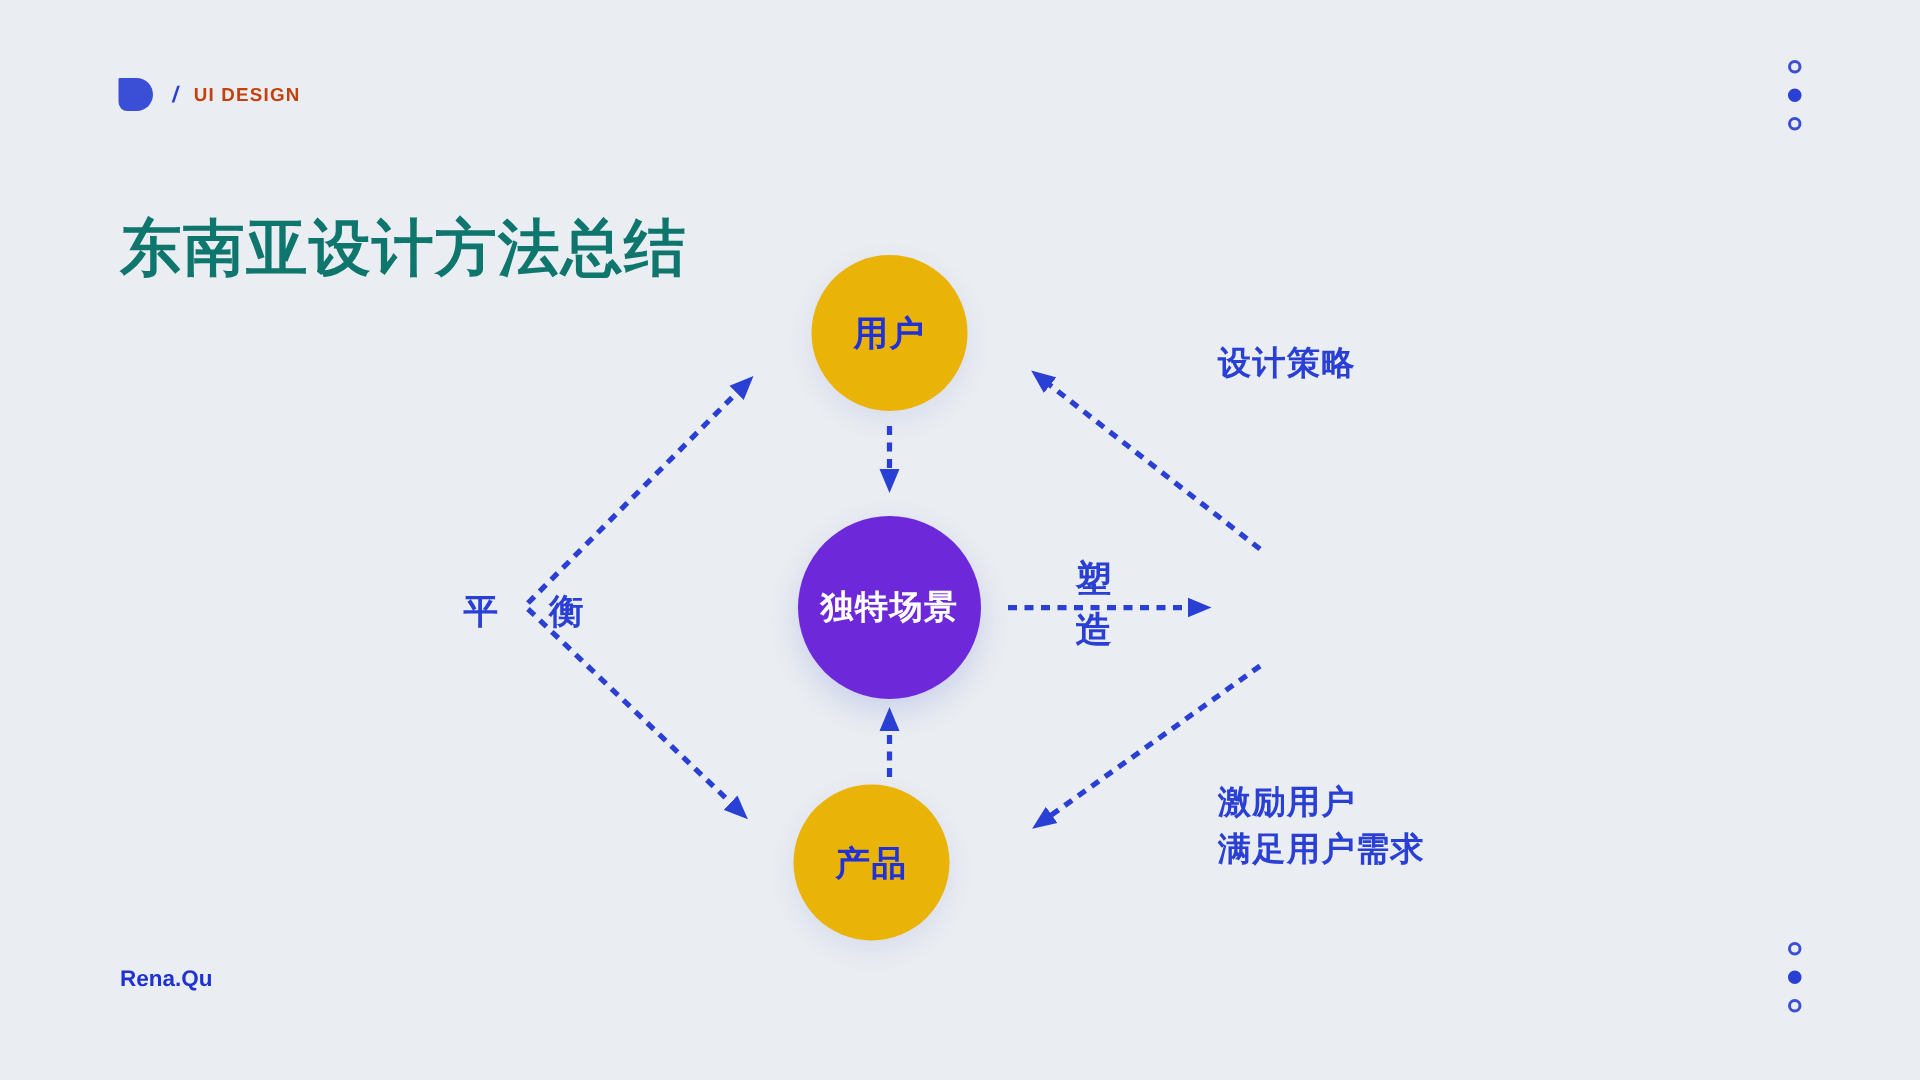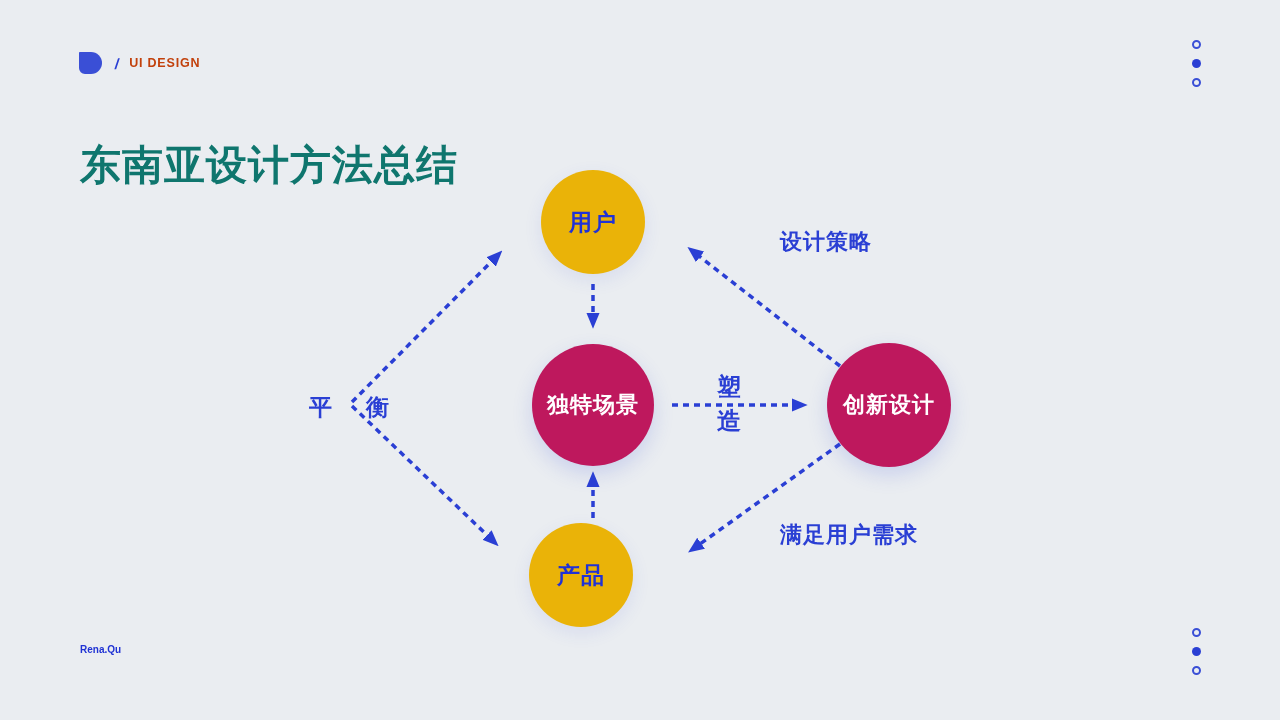--- a/index.html
+++ b/index.html
@@ -40,47 +40,47 @@
   .arrows { position: absolute; left: 0; top: 0; width: 1280px; height: 720px; }
   .arrows line { stroke: #2a3fd4; stroke-width: 3.5; stroke-dasharray: 6 5; }
 
   
   .node {
     position: absolute; border-radius: 50%;
     display: flex; align-items: center; justify-content: center;
     font-weight: 700; letter-spacing: 1px;
   }
   .node.light { background: #eab308; color: #2032d7; box-shadow: 0 6px 18px rgba(60,82,214,0.10); }
-  .node.solid { background: #be185d; color: #ffffff; box-shadow: 0 8px 20px rgba(60,82,214,0.18); }
+  .node.solid { background: #6d28d9; color: #ffffff; box-shadow: 0 8px 20px rgba(60,82,214,0.18); }
   .node-user    { left: 541px; top: 170px; width: 104px; height: 104px; font-size: 23px; }
   .node-scene   { left: 532px; top: 344px; width: 122px; height: 122px; font-size: 22px; }
   .node-design  { left: 827px; top: 343px; width: 124px; height: 124px; font-size: 22px; }
   .node-product { left: 529px; top: 523px; width: 104px; height: 104px; font-size: 23px; }
 
   
   .blue-char {
     position: absolute; color: #2a3fd4; font-weight: 700; font-size: 23px;
   }
   .char-ping  { left: 309px; top: 392px; }
   .char-heng  { left: 366px; top: 392px; }
   .shape-label { position: absolute; left: 712px; top: 370px; width: 34px; text-align: center;
                  color: #2a3fd4; font-weight: 700; font-size: 24px; line-height: 34px; }
   .shape-label span { display: block; }
 
   .annotation {
     position: absolute; color: #2a3fd4; font-weight: 700;
-    font-size: 22px; line-height: 31px; letter-spacing: 1px;
+    font-size: 22px; line-height: 31px; letter-spacing: 1px; margin-left: 32px;
   }
   .annotation-top    { left: 780px; top: 226px; }
   .annotation-bottom { left: 780px; top: 519px; }
 
   
   .author {
     position: absolute; left: 80px; top: 644px;
-    color: #1f32d4; font-weight: 700; font-size: 10px;
+    color: #1f32d4; font-weight: 700; font-size: 15px;
   }
 
   
   .dots { position: absolute; left: 1192px; display: flex; flex-direction: column; align-items: center; gap: 10px; }
   .dots-top { top: 40px; }
   .dots-bottom { top: 628px; }
   .dot { width: 9px; height: 9px; border-radius: 50%; }
   .dot.ring { border: 2px solid #3a4fd6; background: transparent; }
   .dot.fill { background: #2a3fd4; }
 </style>
@@ -111,39 +111,37 @@
     <line x1="840" y1="366" x2="699" y2="256" marker-end="url(#arrow)"></line>
     <line x1="840" y1="444" x2="700" y2="544" marker-end="url(#arrow)"></line>
   </svg>
 
   <div class="node light node-user">
     <span>用户</span>
   </div>
   <div class="node solid node-scene">
     <span>独特场景</span>
   </div>
-  <div class="node solid node-design">
-    <span>创新设计</span>
-  </div>
   <div class="node light node-product">
     <span>产品</span>
   </div>
 
   <span class="blue-char char-ping">平</span>
   <span class="blue-char char-heng">衡</span>
 
   <div class="shape-label">
     <span>塑</span>
     <span>造</span>
   </div>
 
   <div class="annotation annotation-top">
     <div>设计策略</div>
   </div>
   <div class="annotation annotation-bottom">
+    <div>激励用户</div>
     <div>满足用户需求</div>
   </div>
 
   <div class="author">Rena.Qu</div>
 
   <div class="dots dots-top">
     <div class="dot ring"></div>
     <div class="dot fill"></div>
     <div class="dot ring"></div>
   </div>

